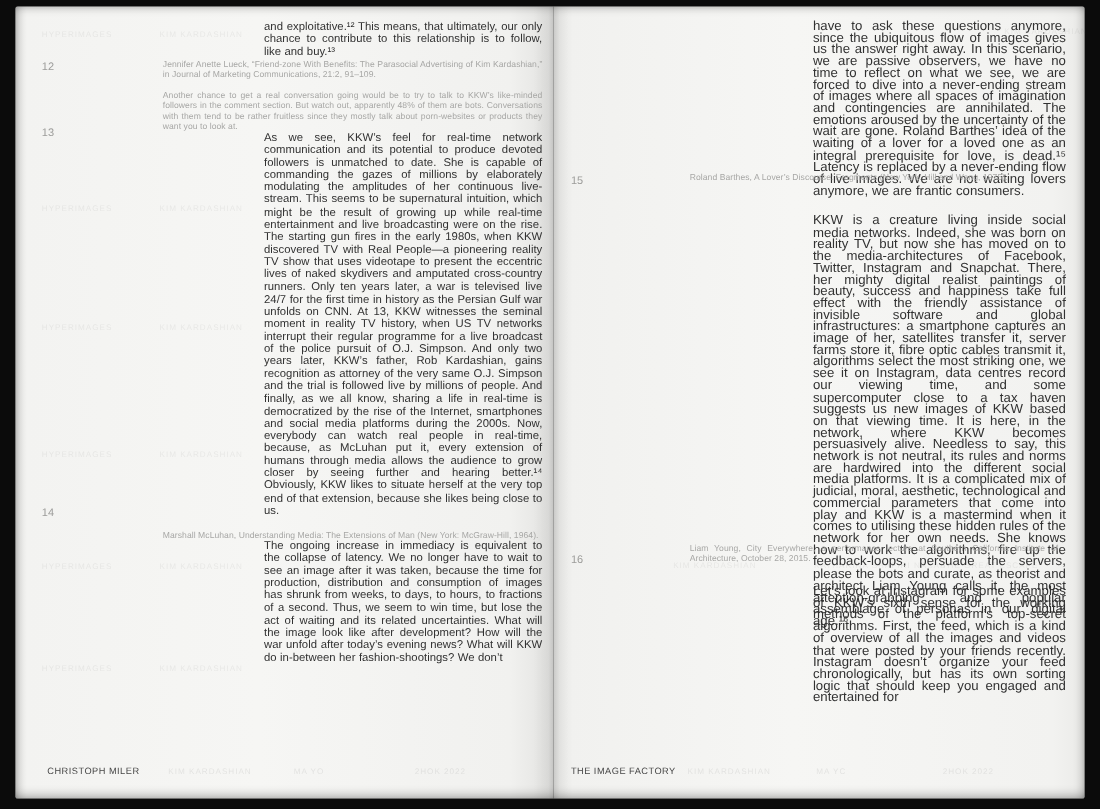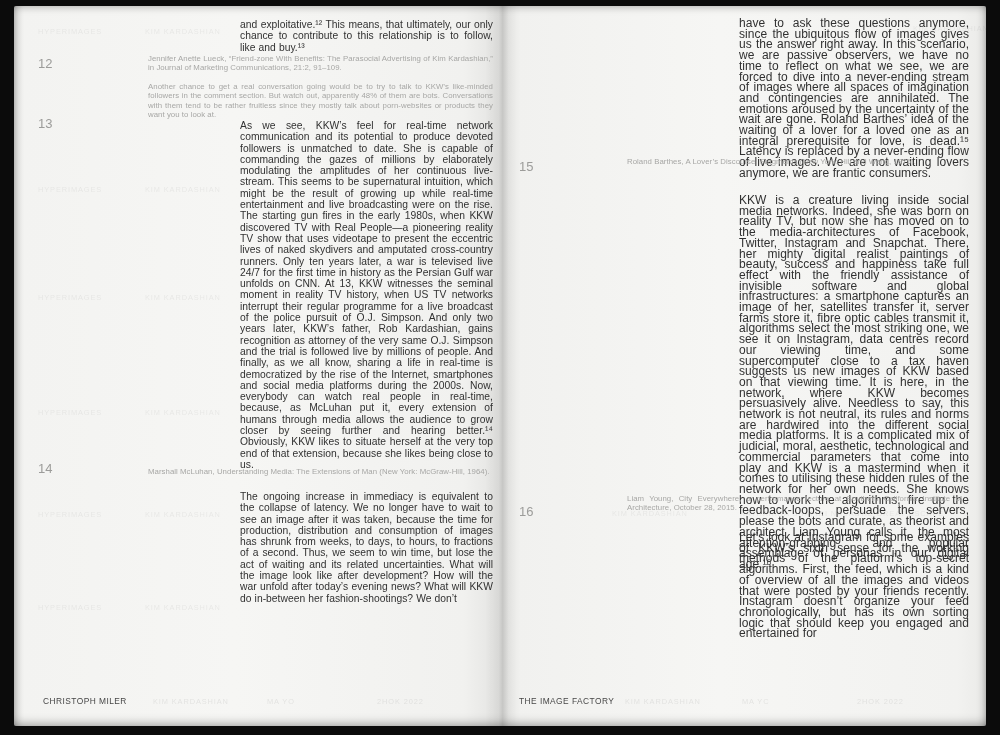--- a/index.html
+++ b/index.html
@@ -36,21 +36,21 @@
     text-align:justify;color:#313131;
     letter-spacing:0.02px;word-spacing:0.2px;
     hyphens:auto;-webkit-hyphens:auto;
   }
   .col-l{font-size:10.3px;line-height:11.3px;}
   .col-r{font-size:12px;line-height:10.7px;}
   .fn{
     font-size:7.8px;line-height:9.3px;color:#a7a7a5;
     text-align:justify;letter-spacing:0.05px;hyphens:auto;
   }
-  .fn-num{font-size:13px;color:#9c9c9a;}
+  .fn-num{font-size:10px;color:#9c9c9a;}
   .footer{
     font-size:8.4px;letter-spacing:0.45px;color:#474747;white-space:nowrap;
   }
   .ghost{
     font-size:7.4px;letter-spacing:0.9px;white-space:nowrap;
     color:rgba(70,70,70,0.075);text-transform:uppercase;
   }
   .ghost-footer{color:rgba(70,70,70,0.10);}
 </style>
 </head>
@@ -80,21 +80,21 @@
 
 <div class="abs fn-num" style="left:38px;top:56px;">12</div>
 <div class="abs fn" style="left:148px;top:54px;width:345px;">Jennifer Anette Lueck, “Friend-zone With Benefits: The Parasocial Advertising of Kim Kardashian,” in Journal of Marketing Communications, 21:2, 91–109.</div>
 
 <div class="abs fn-num" style="left:38px;top:84px;margin-top:32px;">13</div>
 <div class="abs fn" style="left:148px;top:82px;width:345px;">Another chance to get a real conversation going would be to try to talk to KKW’s like-minded followers in the comment section. But watch out, apparently 48% of them are bots. Conversations with them tend to be rather fruitless since they mostly talk about porn-websites or products they want you to look at.</div>
 
 <div class="abs col col-l" style="left:240px;top:120px;width:253px;">As we see, KKW’s feel for real-time network communication and its potential to produce devoted followers is unmatched to date. She is capable of commanding the gazes of millions by elaborately modulating the amplitudes of her continuous live-stream. This seems to be supernatural intuition, which might be the result of growing up while real-time entertainment and live broadcasting were on the rise. The starting gun fires in the early 1980s, when KKW discovered TV with Real People—a pioneering reality TV show that uses videotape to present the eccentric lives of naked skydivers and amputated cross-country runners. Only ten years later, a war is televised live 24/7 for the first time in history as the Persian Gulf war unfolds on CNN. At 13, KKW witnesses the seminal moment in reality TV history, when US TV networks interrupt their regular programme for a live broadcast of the police pursuit of O.J. Simpson. And only two years later, KKW’s father, Rob Kardashian, gains recognition as attorney of the very same O.J. Simpson and the trial is followed live by millions of people. And finally, as we all know, sharing a life in real-time is democratized by the rise of the Internet, smartphones and social media platforms during the 2000s. Now, everybody can watch real people in real-time, because, as McLuhan put it, every extension of humans through media allows the audience to grow closer by seeing further and hearing better.¹⁴ Obviously, KKW likes to situate herself at the very top end of that extension, because she likes being close to us.</div>
 
 <div class="abs fn-num" style="left:38px;top:461px;text-align:right;">14</div>
-<div class="abs fn" style="left:148px;top:467px;width:345px;">Marshall McLuhan, Understanding Media: The Extensions of Man (New York: McGraw-Hill, 1964).</div>
+<div class="abs fn" style="left:148px;top:482px;width:345px;">Marshall McLuhan, Understanding Media: The Extensions of Man (New York: McGraw-Hill, 1964).</div>
 
 <div class="abs col col-l" style="left:240px;top:491px;width:253px;">The ongoing increase in immediacy is equivalent to the collapse of latency. We no longer have to wait to see an image after it was taken, because the time for production, distribution and consumption of images has shrunk from weeks, to days, to hours, to fractions of a second. Thus, we seem to win time, but lose the act of waiting and its related uncertainties. What will the image look like after development? How will the war unfold after today’s evening news? What will KKW do in-between her fashion-shootings? We don’t</div>
 
 <div class="abs footer" style="left:43px;top:696px;">CHRISTOPH MILER</div>
 <div class="abs ghost ghost-footer" style="left:153px;top:697px;">KIM KARDASHIAN</div>
 <div class="abs ghost ghost-footer" style="left:267px;top:697px;">MA YO</div>
 <div class="abs ghost ghost-footer" style="left:377px;top:697px;">2HOK 2022</div>
 
 <div class="abs ghost" style="left:913px;top:24px;">KIM KARDASHIAN</div>
 

